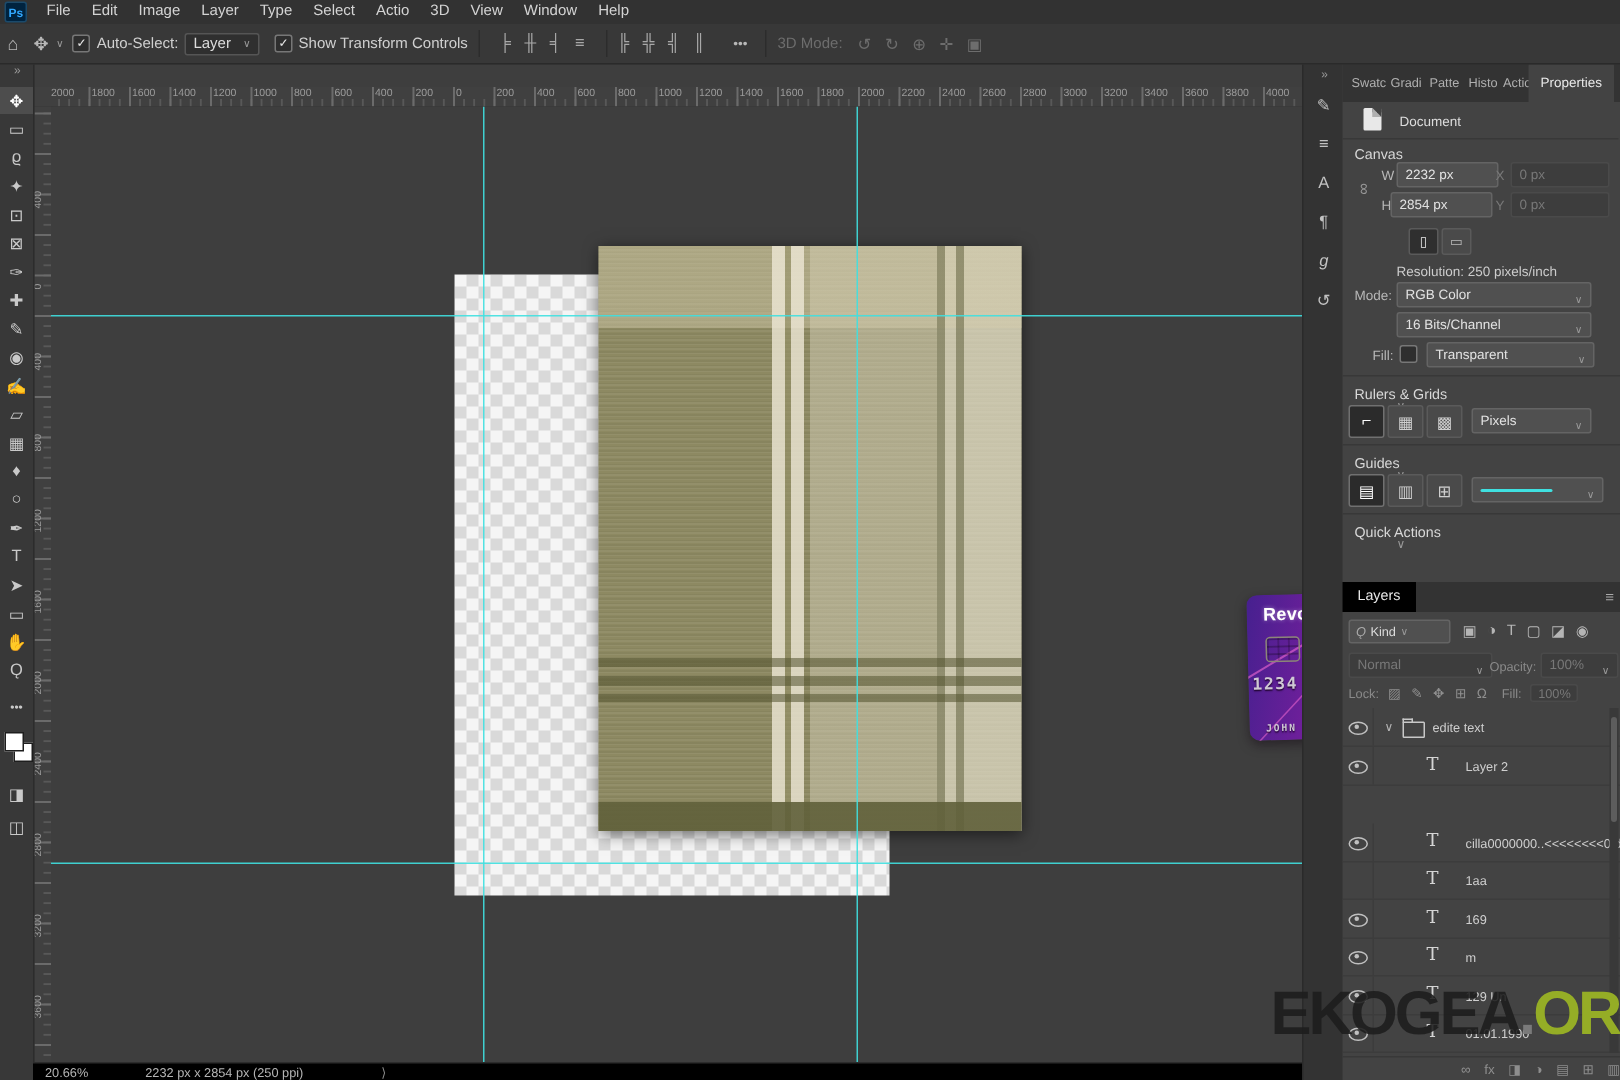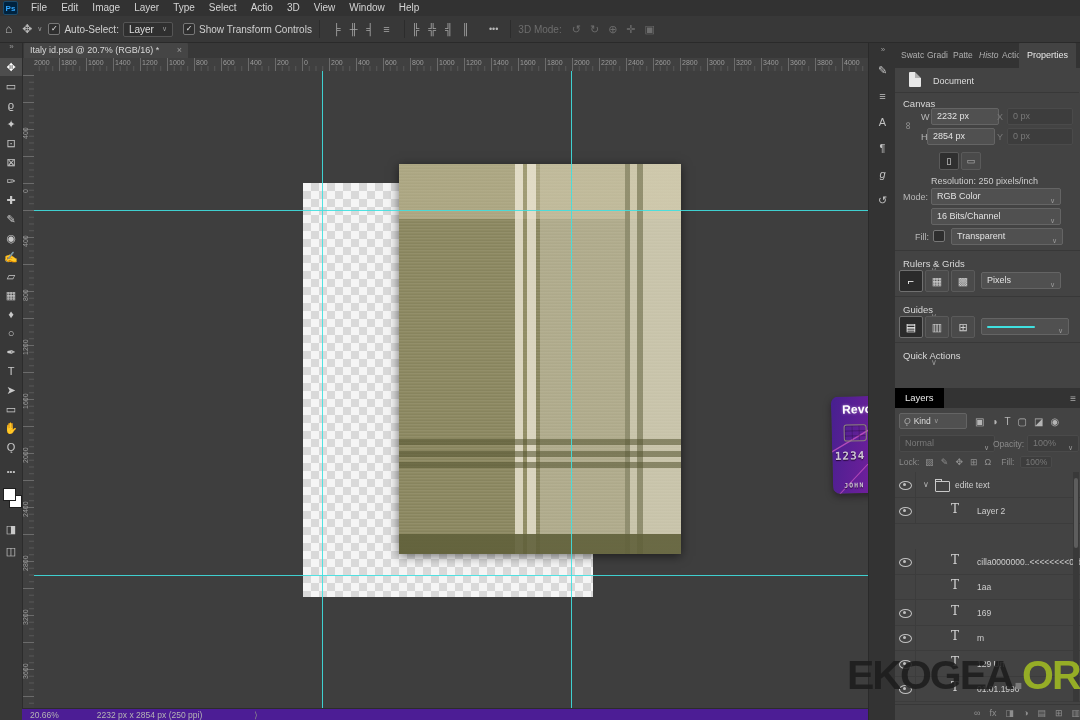--- a/index.html
+++ b/index.html
@@ -132,21 +132,21 @@
   .thmark{position:absolute;left:1px;top:1px;width:6px;height:6px;background:#7a2a2a;}
   .lname{position:absolute;top:8px;color:#cfcfcf;font-size:8.5px;white-space:nowrap;}
   .gname{left:60px;}
   .child{left:82px;}
   #layers-scroll{position:absolute;right:1px;top:84px;width:6px;height:230px;background:#393939;}
   #layers-scroll .thumb{position:absolute;left:1px;top:6px;width:4px;height:70px;background:#5d5d5d;border-radius:2px;}
   #layers-bottom{position:absolute;left:0;top:316px;width:185px;height:16px;border-top:1px solid #383838;
     display:flex;align-items:center;justify-content:flex-end;gap:9px;padding-right:14px;}
   .b-icon{color:#8e8e8e;font-size:9px;}
   
-  #statusbar{left:22px;top:708px;width:846px;height:12px;background:#4c1d95;border-top:1px solid #2c2c2c;
+  #statusbar{left:22px;top:708px;width:846px;height:12px;background:#000000;border-top:1px solid #2c2c2c;
     display:flex;align-items:center;font-size:8.5px;color:#b5b5b5;z-index:16;}
   #statusbar .z{margin-left:8px;}
   #statusbar .d{margin-left:38px;}
   #statusbar .c{margin-left:52px;color:#8a8a8a;}
   
   #watermark{left:847px;top:652px;width:235px;z-index:50;font-weight:bold;font-size:41px;letter-spacing:-2px;
     font-family:"Liberation Sans",sans-serif;white-space:nowrap;}
   #watermark .w1{color:#1d1d1d;opacity:.88;}
   #watermark .dot{color:#7a7a7a;}
   #watermark .w2{color:var(--wm-green);}
@@ -204,26 +204,20 @@
     <span class="grayed">3D Mode:</span>
     <span id="mode3d-icons" class="icon-row grayed" style="margin-left:10px;">
         <span class="grayed">↺</span>
         <span class="grayed">↻</span>
         <span class="grayed">⊕</span>
         <span class="grayed">✛</span>
         <span class="grayed">▣</span>
       </span>
   </div>
 
-  <div id="tabbar" class="abs">
-    <div id="doc-tab">
-      <span class="t">Italy id.psd @ 20.7% (RGB/16) *</span>
-      <span class="x">×</span>
-    </div>
-  </div>
 
   <div id="toolbar" class="abs">
     <div class="collapse" style="text-align:center;">»</div>
     <div id="tools" class="abs" style="left:0;top:16px;width:22px;">
         <div class="tool active" style="top: 0px;">✥</div>
         <div class="tool" style="top: 19px;">▭</div>
         <div class="tool" style="top: 38px;">ϱ</div>
         <div class="tool" style="top: 57px;">✦</div>
         <div class="tool" style="top: 76px;">⊡</div>
         <div class="tool" style="top: 95px;">⊠</div>
@@ -343,21 +337,21 @@
       <div class="strip-icon" style="top: 122px; font-style: italic;">g</div>
       <div class="strip-icon" style="top: 148px;">↺</div>
     </div>
   <span class="abs collapse" style="left:1068px;top:45px;">»</span>
 
   <div id="props" class="abs">
     <div id="props-tabs">
         <span class="ptab" style="left: 6px;">Swatc</span>
         <span class="ptab" style="left: 32px;">Gradi</span>
         <span class="ptab" style="left: 58px;">Patte</span>
-        <span class="ptab" style="left: 84px; font-style: italic;">Histo</span>
+        <span class="ptab" style="left: 84px;">Histo</span>
         <span class="ptab" style="left: 107px;">Actio</span>
         <span class="ptab active" style="left: 124px;">Properties</span>
       </div>
     <div id="doc-row">
       <span id="doc-icon"></span>
       <span class="plabel" style="left:38px;top:8px;color:#ddd;">Document</span>
     </div>
     <div class="sec-head" style="top:56px;">
       <span class="chev">∨</span><span>Canvas</span>
     </div>

